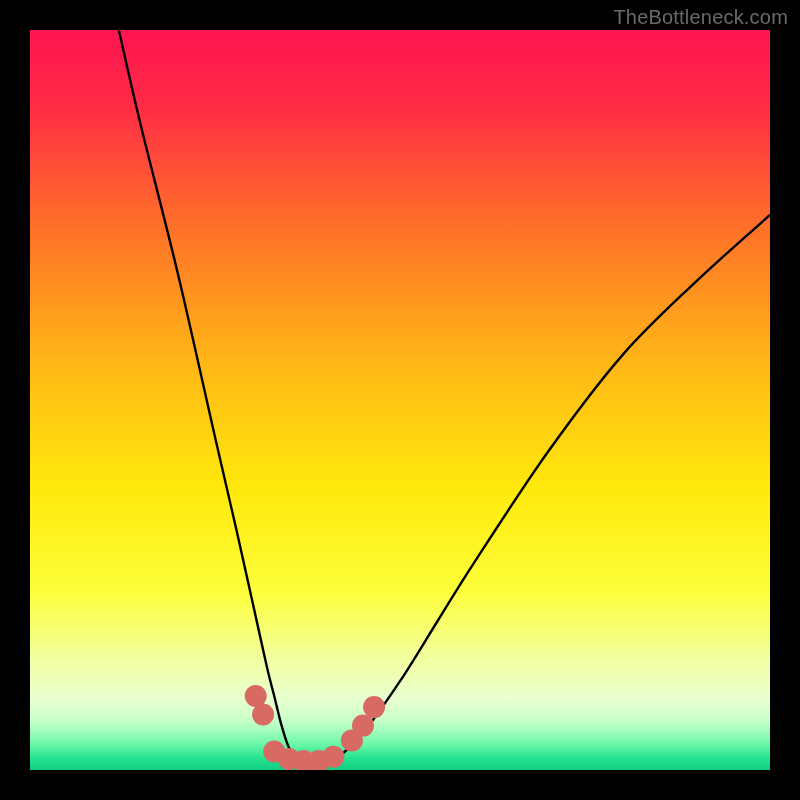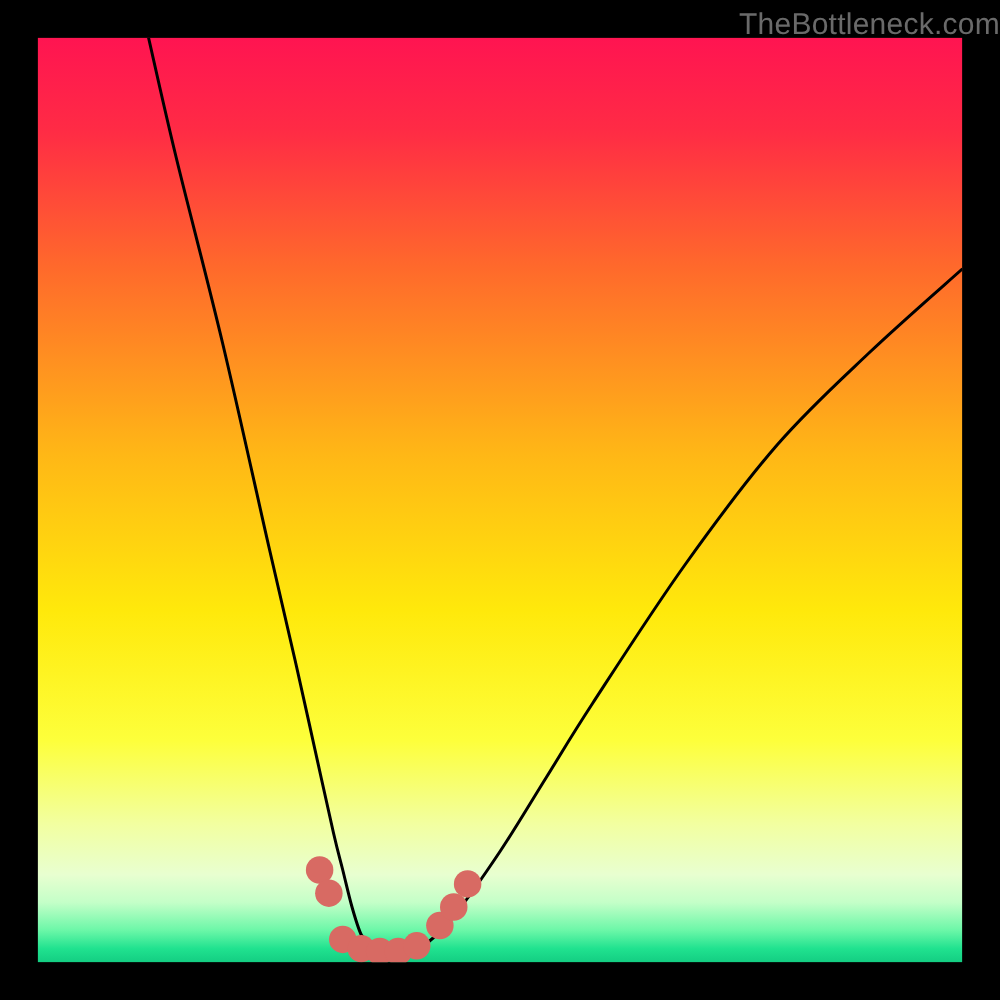--- a/index.html
+++ b/index.html
@@ -21,23 +21,23 @@
     position: absolute;
     left: 30px;
     top: 30px;
     width: 740px;
     height: 740px;
     overflow: hidden;
   }
   .watermark {
     position: absolute;
     top: 6px;
-    right: 0;
+    right: 12px;
     color: #6a6a6a;
-    font-size: 24px;
+    font-size: 20px;
     font-weight: 500;
     letter-spacing: 0.2px;
   }
   svg.curve {
     position: absolute;
     left: 0; top: 0;
     width: 740px; height: 740px;
   }
 </style>
 </head>

